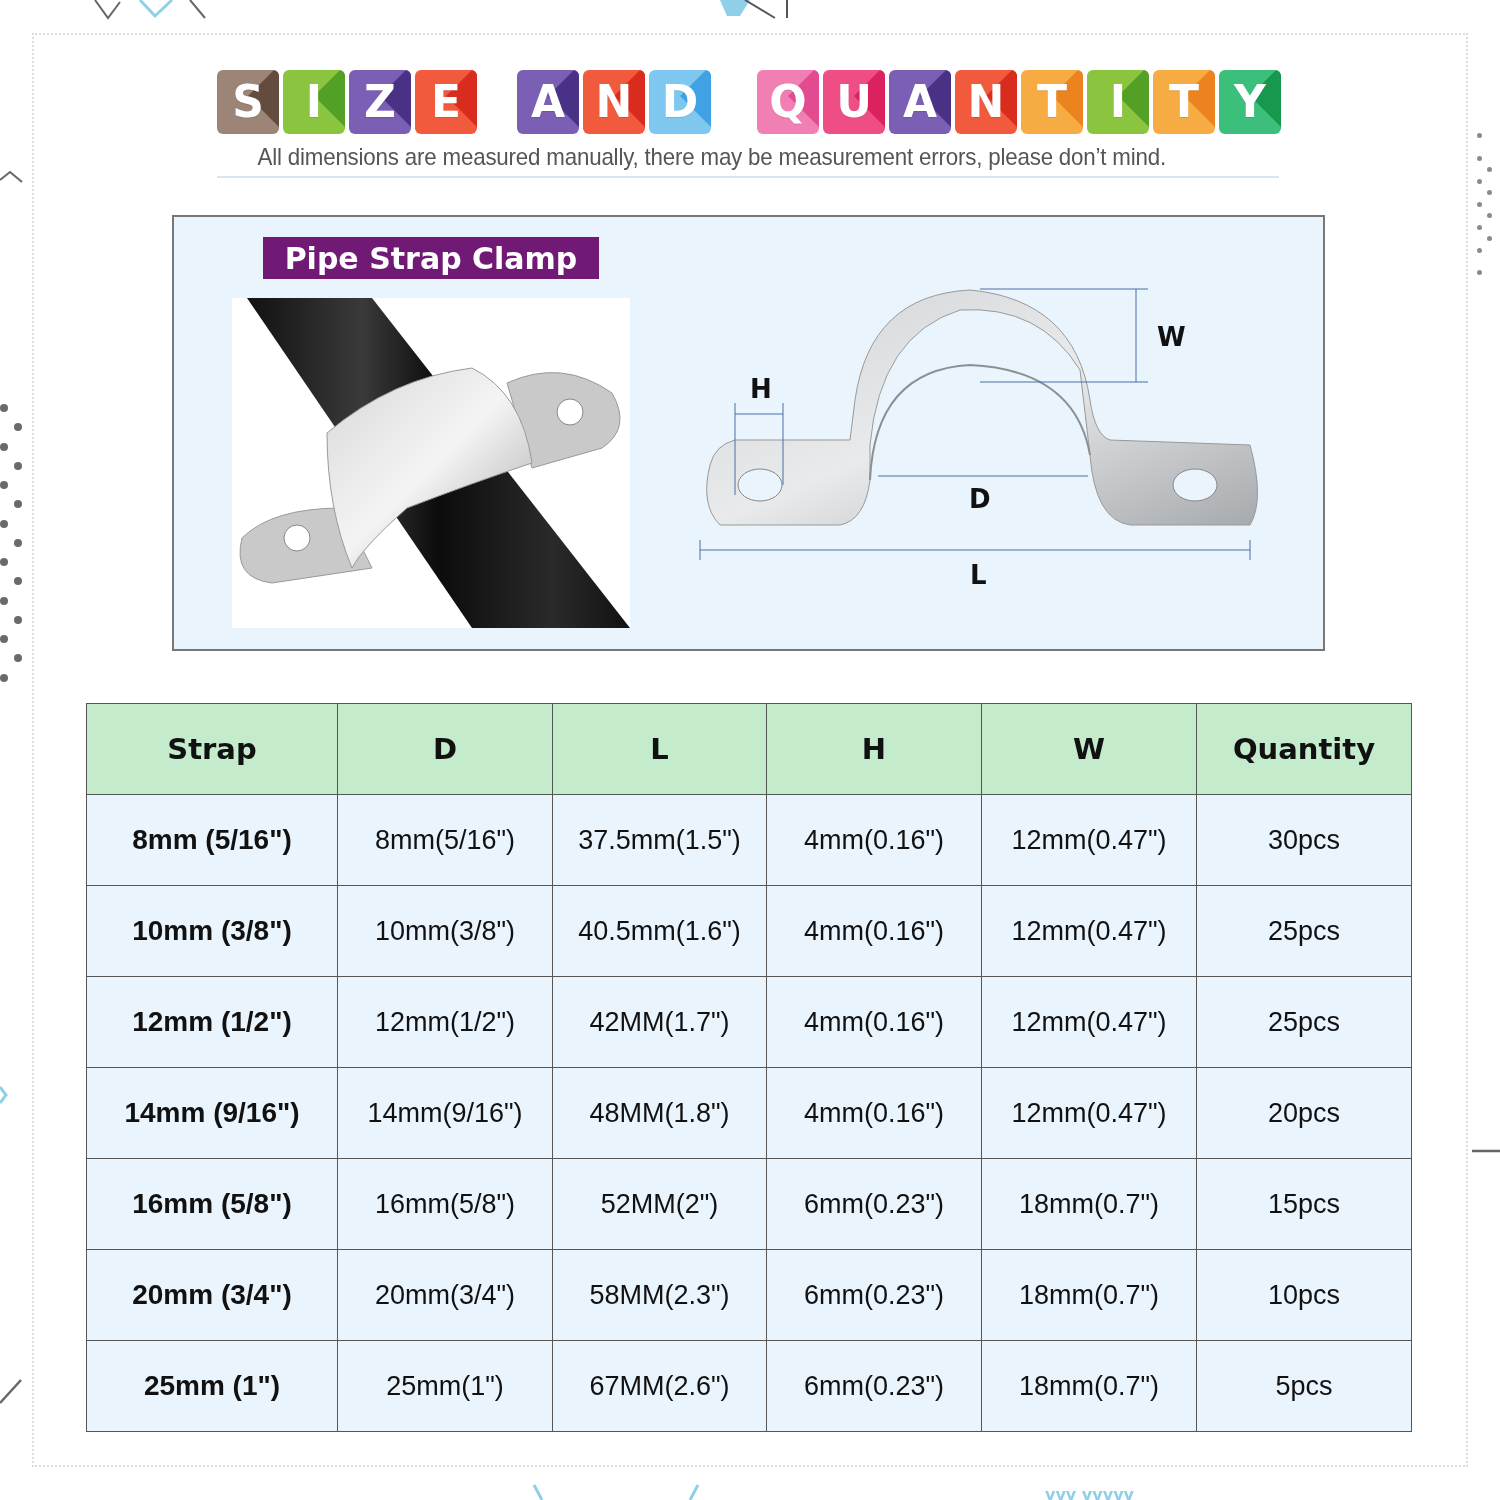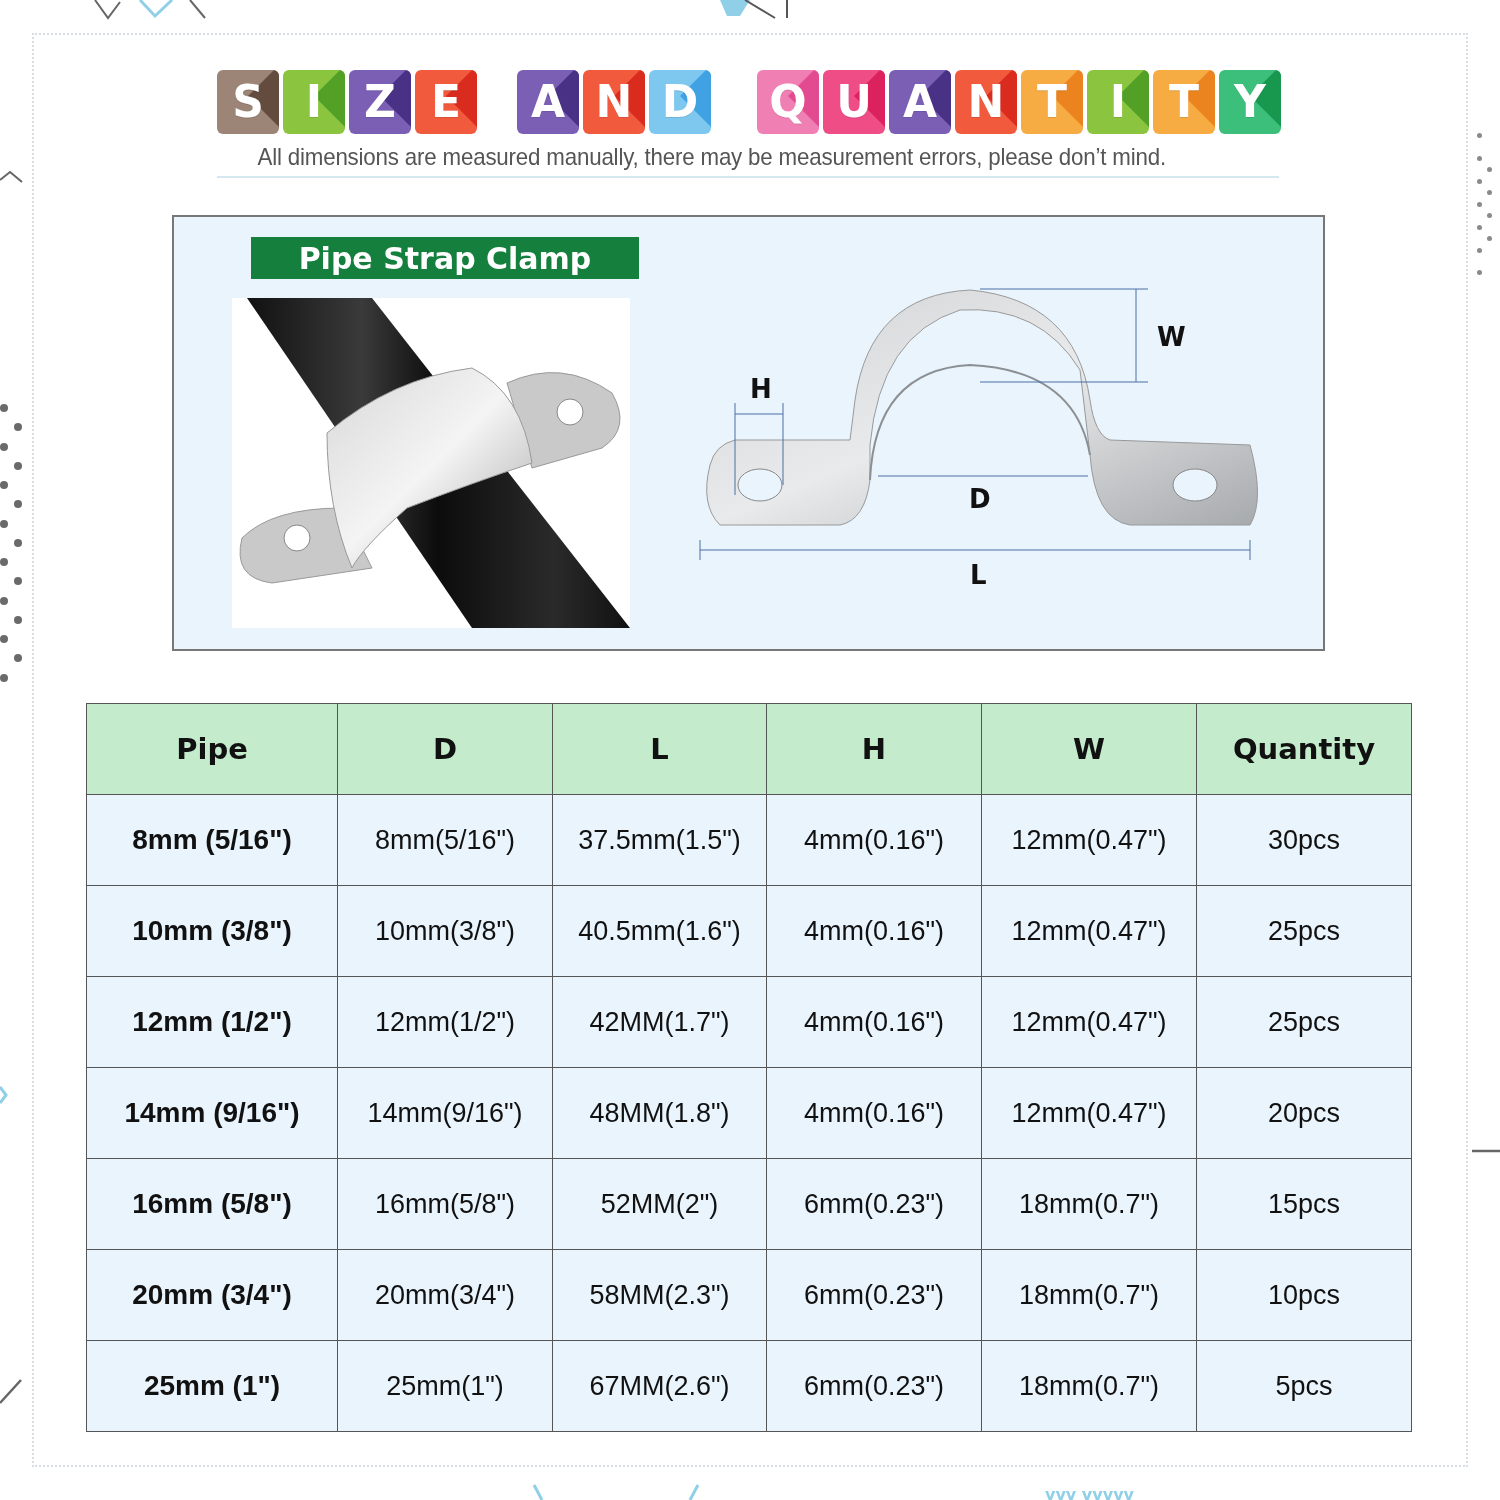--- a/index.html
+++ b/index.html
@@ -38,22 +38,22 @@
     white-space:nowrap;
   }
   .subtitle-line { position:absolute; left:217px; top:176px; width:1062px; height:2px; background:#d5e7ef; }
 
   
   .panel {
     position:absolute; left:172px; top:215px; width:1153px; height:436px;
     background:#eaf4fd; border:2px solid #777; box-sizing:border-box;
   }
   .panel-label {
-    position:absolute; left:251px; top:237px; width:388px; height:42px;
-    background:#15803d; color:#fff; font-family:"DejaVu Sans", sans-serif; font-weight:bold;
+    position:absolute; left:263px; top:237px; width:336px; height:42px;
+    background:#701a75; color:#fff; font-family:"DejaVu Sans", sans-serif; font-weight:bold;
     font-size:30px; display:flex; align-items:center; justify-content:center;
   }
   .photo {
     position:absolute; left:232px; top:298px; width:398px; height:330px; background:#fff; overflow:hidden;
   }
   .dim-label {
     position:absolute; font-family:"DejaVu Sans", sans-serif; font-weight:bold; font-size:26px; color:#111;
   }
 
   
@@ -266,21 +266,21 @@
   <colgroup>
     <col style="width:251px">
       <col style="width:215px">
       <col style="width:214px">
     <col style="width:215px">
       <col style="width:215px">
       <col style="width:215px">
   </colgroup>
   <thead>
     <tr>
-      <th>Pipe</th>
+      <th>Strap</th>
       <th>D</th>
       <th>L</th>
       <th>H</th>
       <th>W</th>
       <th>Quantity</th>
     </tr>
   </thead>
   <tbody>
     <tr>
       <td class="size">8mm (5/16")</td>

